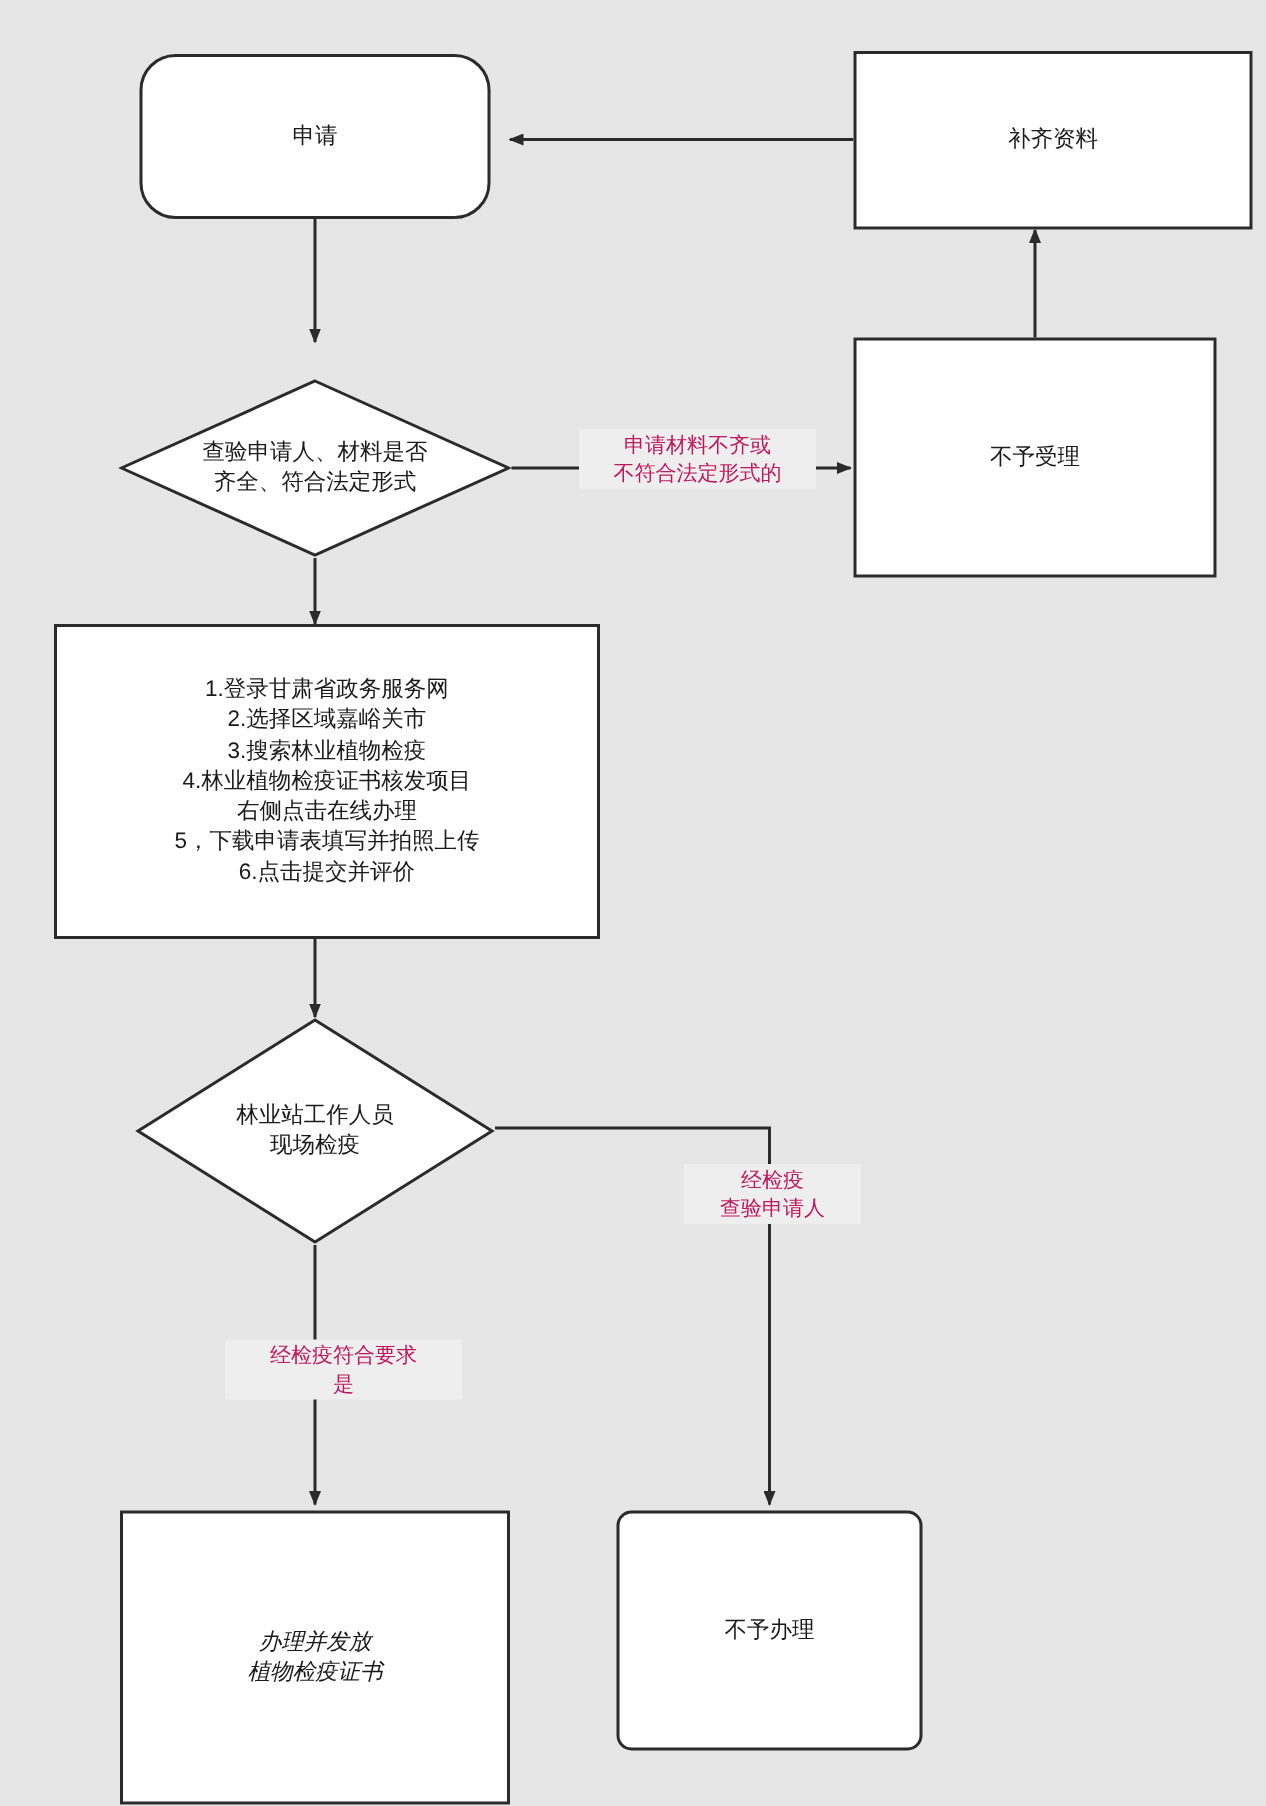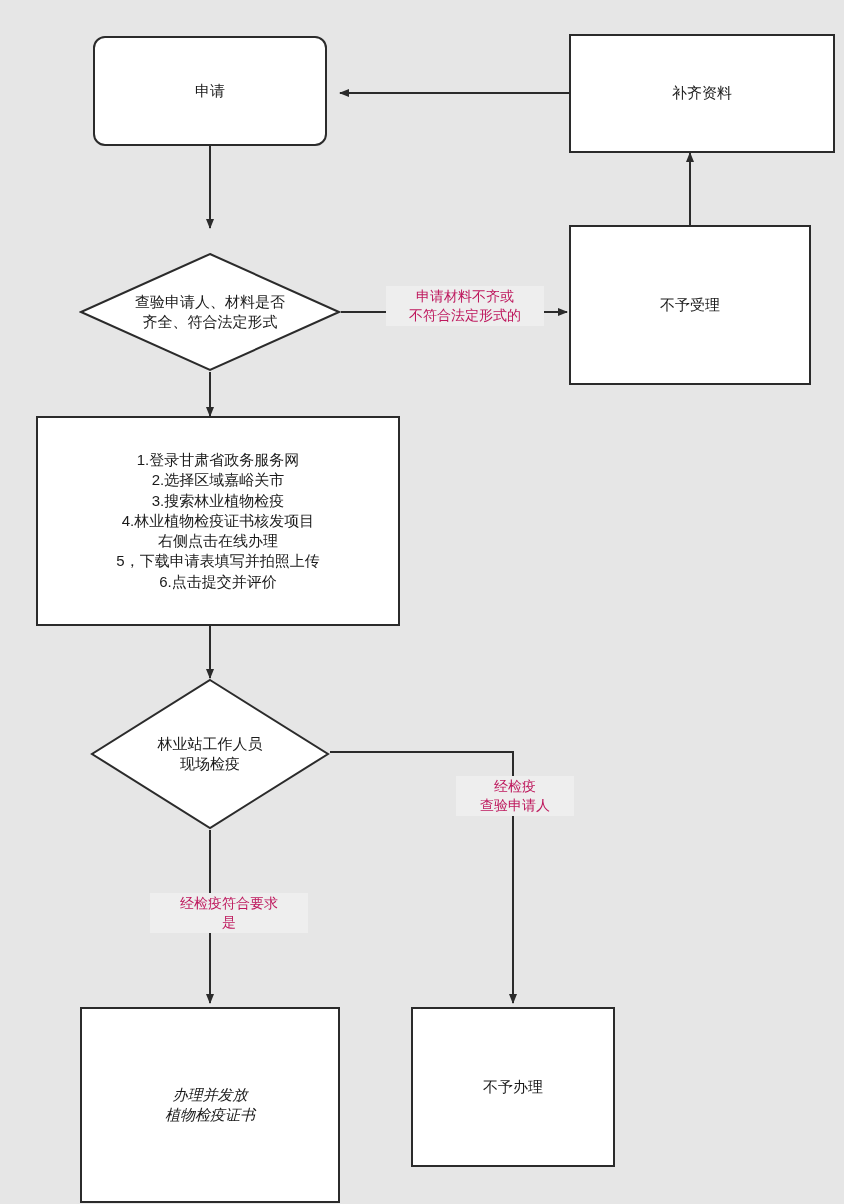--- a/index.html
+++ b/index.html
@@ -34,21 +34,21 @@
     line-height: 1.35;
     white-space: pre-line;
   }
   .node-text {
     display: block;
     white-space: pre-line;
     text-align: center;
   }
   
   .term {
-    border-radius: 12px;
+    border-radius: 24px;
   }
   
   .diamond-wrap {
     position: absolute;
     box-sizing: border-box;
   }
   .diamond-shape {
     position: absolute;
     left: 0; top: 0;
     width: 100%;
@@ -142,21 +142,21 @@
   </svg>
   <div class="diamond-label fs15">林业站工作人员
 现场检疫</div>
 </div>
 
 <div class="node fs15" style="left:80px; top:1007px; width:260px; height:196px;font-style:italic;">
   <span class="node-text">办理并发放
 植物检疫证书</span>
 </div>
 
-<div class="node fs15" style="left:411px; top:1007px; width:204px; height:160px;">
+<div class="node fs15" style="left:411px; top:1007px; width:204px; height:160px;border-radius:10px;">
   <span class="node-text">不予办理</span>
 </div>
 
 <div class="edge-label fs14" style="left:386px; top:286px; width:154px;">申请材料不齐或
 不符合法定形式的</div>
 
 <div class="edge-label fs14" style="left:456px; top:776px; width:114px;">经检疫
 查验申请人</div>
 
 <div class="edge-label fs14" style="left:150px; top:893px; width:154px;">经检疫符合要求

